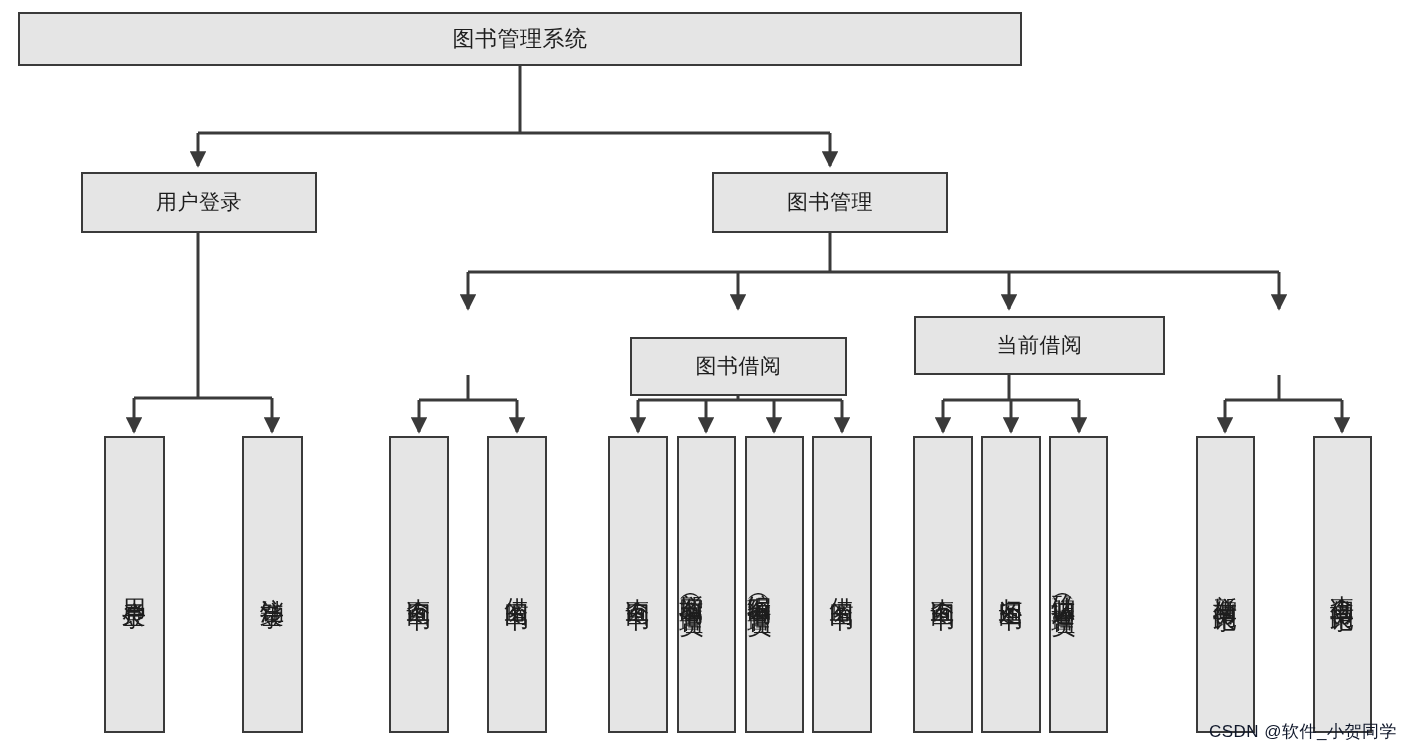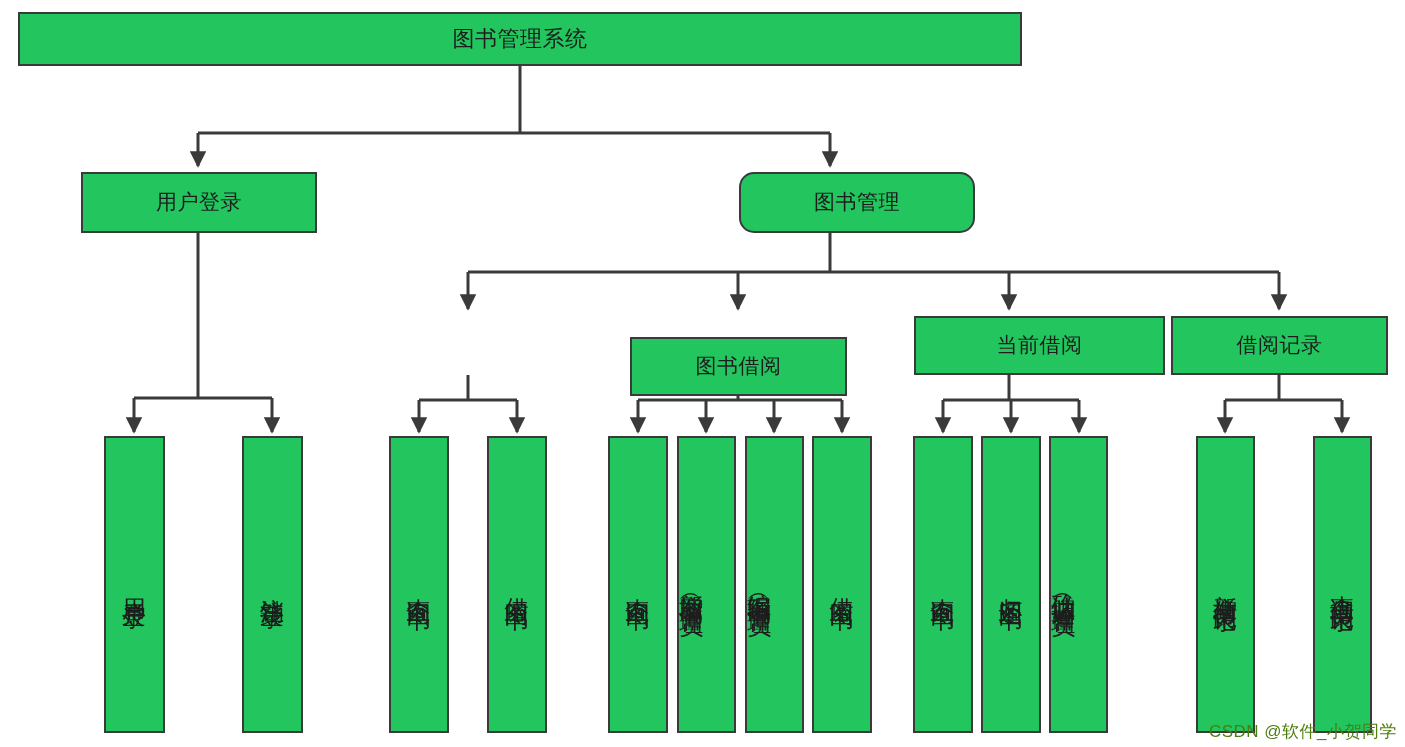--- a/index.html
+++ b/index.html
@@ -22,21 +22,21 @@
     position: absolute;
     left: 0;
     top: 0;
     width: 1405px;
     height: 747px;
     pointer-events: none;
   }
   .node {
     position: absolute;
     box-sizing: border-box;
-    background: #22c55e;
+    background: #e5e5e5;
     border: 2px solid #3a3a3a;
     display: flex;
     align-items: center;
     justify-content: center;
     color: #1d1d1d;
     z-index: 2;
   }
   .node-label {
     display: block;
     line-height: 1.18;
@@ -69,21 +69,21 @@
   }
   .v-node.top-text {
     justify-content: flex-start;
     padding-top: 6px;
   }
   .watermark {
     position: absolute;
     right: 8px;
     bottom: 4px;
     font-size: 17px;
-    color: #4d7c0f;
+    color: #0f172a;
     z-index: 5;
     white-space: nowrap;
     letter-spacing: 0.5px;
   }
 </style>
 </head>
 <body>
 
 <div id="diagram">
 
@@ -140,33 +140,30 @@
     </g>
   </svg>
 
   <div class="node h-node root" style="left:18px; top:12px; width:1004px; height:54px;">
     <span class="node-label">图书管理系统</span>
   </div>
 
   <div class="node h-node" style="left:81px; top:172px; width:236px; height:61px;">
     <span class="node-label">用户登录</span>
   </div>
-  <div class="node h-node" style="left:739px; top:172px; width:236px; height:61px;border-radius:15px;">
+  <div class="node h-node" style="left:712px; top:172px; width:236px; height:61px;">
     <span class="node-label">图书管理</span>
   </div>
 
   <div class="node h-node" style="left:630px; top:316px; width:217px; height:59px;margin-top:21px;">
     <span class="node-label">图书借阅</span>
   </div>
   <div class="node h-node" style="left:901px; top:316px; width:251px; height:59px;margin-left:13px;">
     <span class="node-label">当前借阅</span>
   </div>
-  <div class="node h-node" style="left:1171px; top:316px; width:217px; height:59px;">
-    <span class="node-label">借阅记录</span>
-  </div>
 
   <div class="node v-node center-text" style="left:104px; top:436px; width:61px; height:297px;">
     <span class="node-label">用户登录</span>
   </div>
   <div class="node v-node center-text" style="left:242px; top:436px; width:61px; height:297px;">
     <span class="node-label">注销登录</span>
   </div>
 
   <div class="node v-node center-text" style="left:389px; top:436px; width:60px; height:297px;">
     <span class="node-label">查询图书</span>

